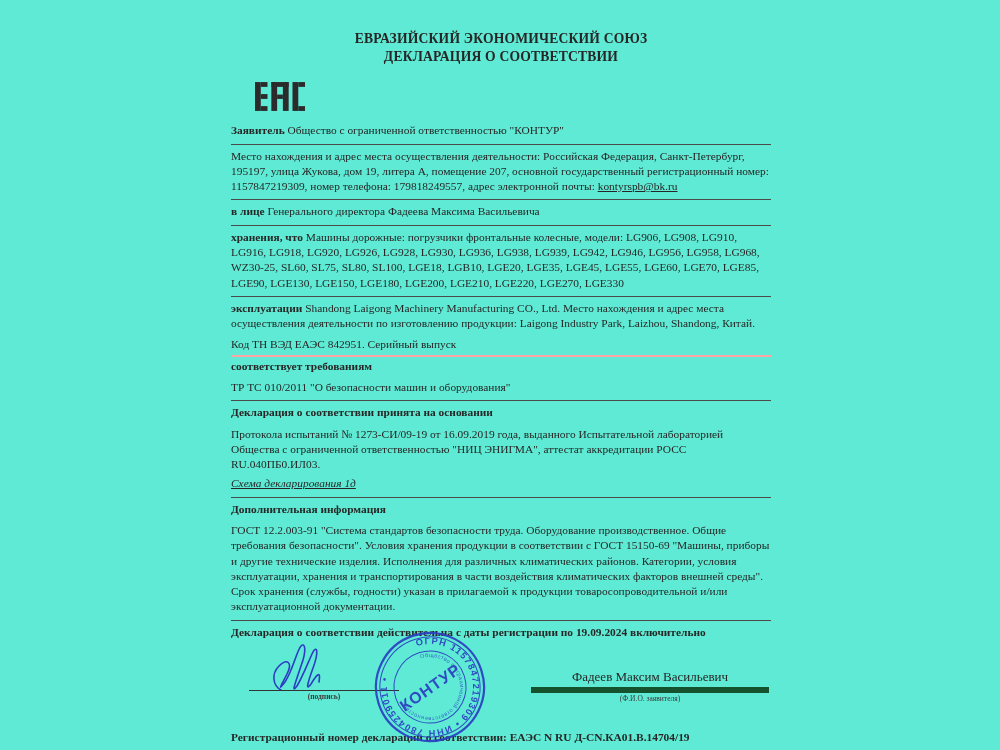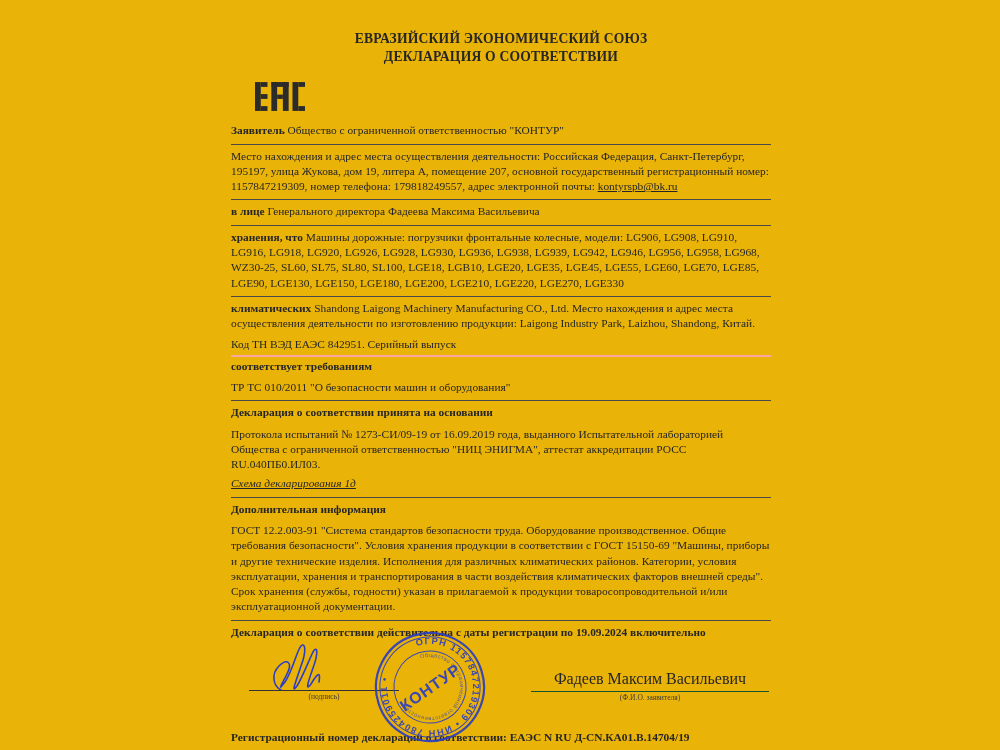--- a/index.html
+++ b/index.html
@@ -1,33 +1,33 @@
 <!DOCTYPE html>
 <html><head>
 <meta charset="utf-8">
 <style>
   html,body{margin:0;padding:0;background:#e9e9e9;}
   .page{
-    position:relative;width:1000px;height:750px;background:#eab308;
+    position:relative;width:1000px;height:750px;background:#5eead4;
     overflow:hidden;font-family:"Liberation Serif", serif;color:#262626;
   }
   .doc{position:absolute;left:231px;top:30px;width:540px;font-size:11.4px;line-height:1.34;}
   .title{ text-align:center;font-weight:bold;font-size:13.6px;line-height:1.3;letter-spacing:.2px;}
   .eac-row{margin:10px 0 2px 24px;height:44px;}
   .rule{border-top:1px solid #4a4a4a;height:0;margin:1px 0 2px 0;}
   .sect{padding:2px 0 4px 0;}
   b.lbl{font-weight:bold;}
   .underline-block{border-bottom:2px solid #fca5a5;padding-bottom:2px;}
   .u{text-decoration:underline;}
   .boldline{font-weight:bold;}
   .sig-area{position:relative;height:78px;margin-top:2px;}
-  .sig-line-left{position:absolute;left:18px;top:44px;width:150px;border-top:1px solid #333;}
+  .sig-line-left{position:absolute;left:18px;top:44px;width:150px;border-top:1px solid #333;font-weight:bold;}
   .sig-caption{font-size:7.5px;text-align:center;color:#3a3a3a;padding-top:1px;}
   .sig-name{position:absolute;left:300px;top:22px;width:238px;text-align:center;}
-  .sig-name .name{font-size:16px;border-bottom:1px solid #14532d;padding:0 4px 2px 4px;}
+  .sig-name .name{font-size:13px;border-bottom:6px solid #14532d;padding:0 4px 2px 4px;}
   .sig-svg{position:absolute;left:32px;top:-6px;}
   .stamp{position:absolute;left:142px;top:-16px;width:114px;height:114px;z-index:3;opacity:.92;}
   .reg-lines{margin-top:6px;}
   .reg-lines div{margin-bottom:7px;}
 </style>
 </head>
 <body>
 
 <div class="page">
   <div class="doc">
@@ -73,21 +73,21 @@
     </div>
     <div class="rule"></div>
 
     <div class="sect">
       <b class="lbl">хранения, что</b>
       <span>Машины дорожные: погрузчики фронтальные колесные,  модели: LG906, LG908, LG910, LG916, LG918, LG920, LG926, LG928, LG930, LG936, LG938, LG939, LG942, LG946, LG956, LG958, LG968, WZ30-25, SL60, SL75, SL80, SL100, LGE18, LGB10, LGE20, LGE35, LGE45, LGE55, LGE60, LGE70, LGE85, LGE90, LGE130, LGE150, LGE180, LGE200, LGE210, LGE220, LGE270, LGE330</span>
     </div>
     <div class="rule"></div>
 
     <div class="sect">
-      <b class="lbl">климатических</b>
+      <b class="lbl">эксплуатации</b>
       <span>Shandong Laigong Machinery Manufacturing CO., Ltd. Место нахождения и адрес места осуществления деятельности по изготовлению продукции: Laigong Industry Park, Laizhou, Shandong, Китай.</span>
     </div>
 
     <div class="sect underline-block">Код ТН ВЭД ЕАЭС 842951. Серийный выпуск</div>
 
     <div class="sect boldline">соответствует требованиям</div>
     <div class="sect">ТР ТС 010/2011 "О безопасности машин и оборудования"</div>
     <div class="rule"></div>
 
     <div class="sect boldline">Декларация о соответствии принята на основании</div>

